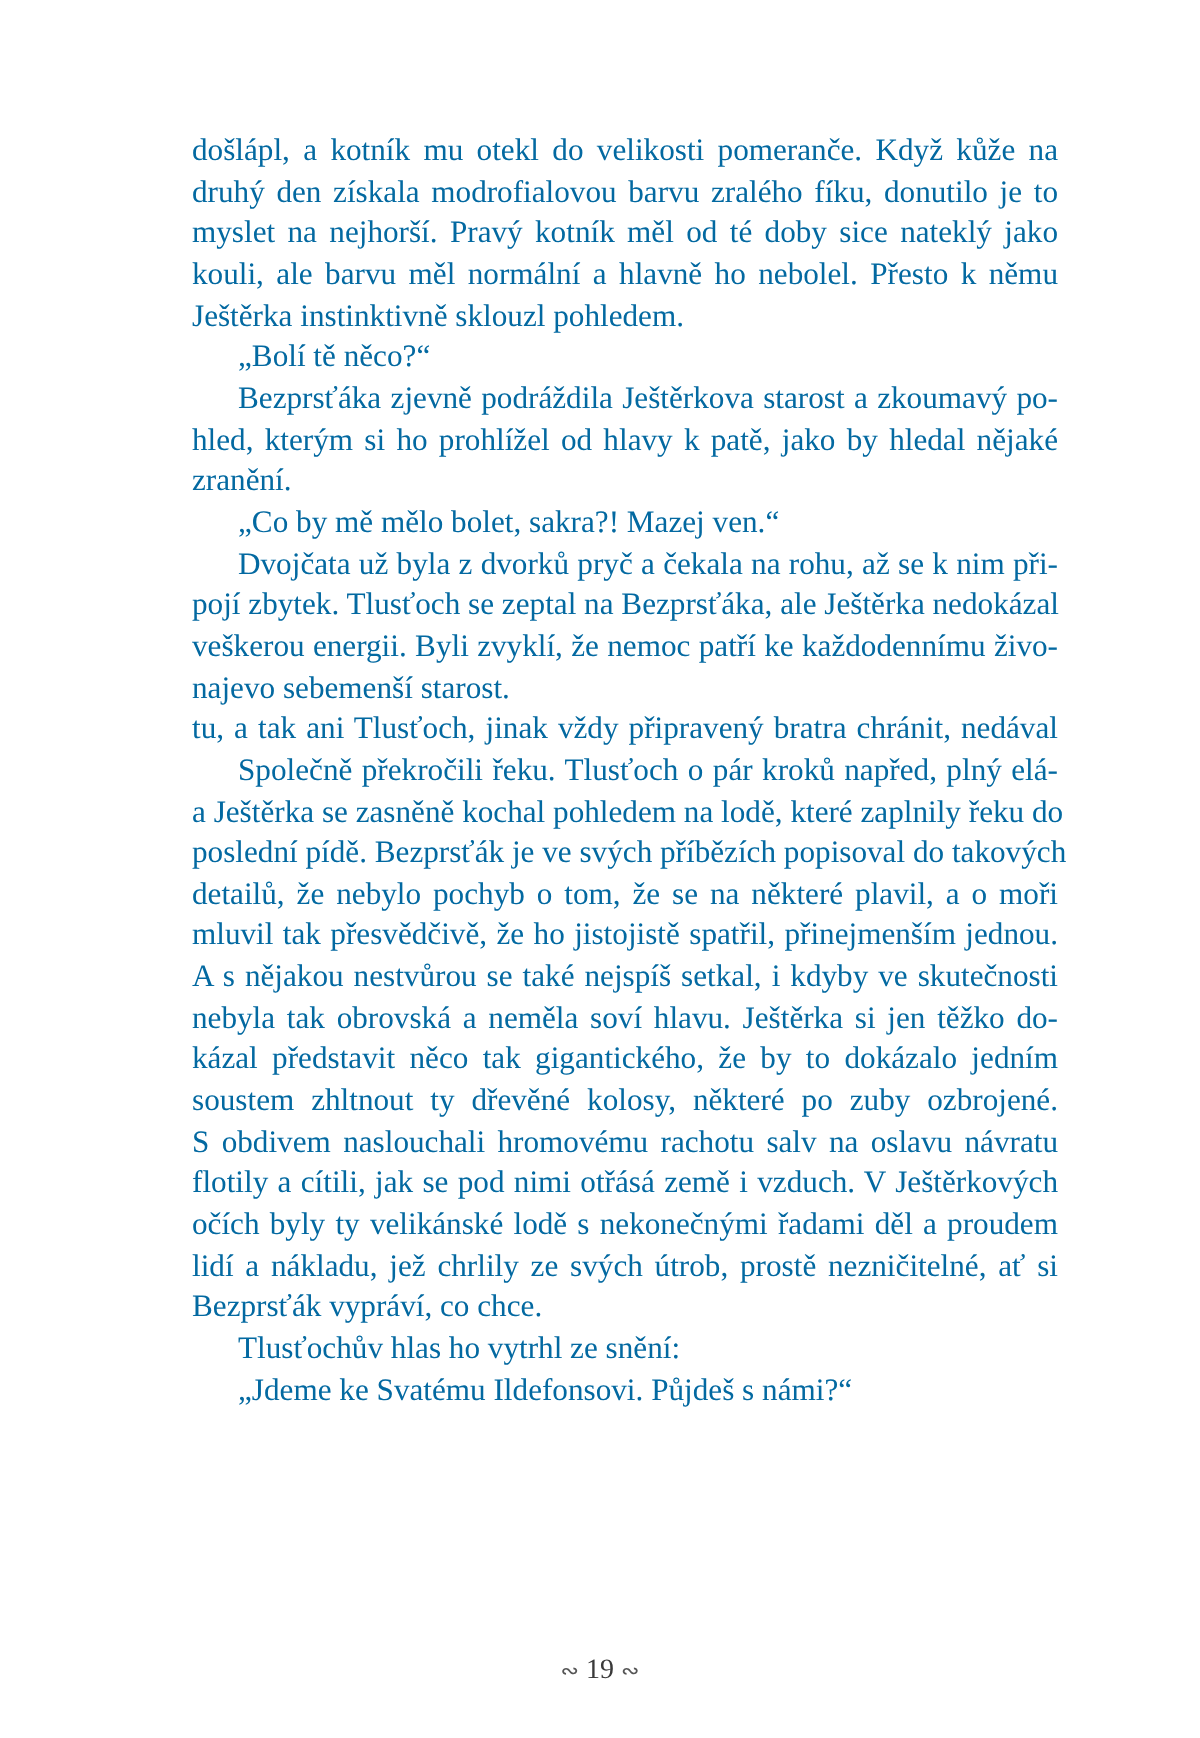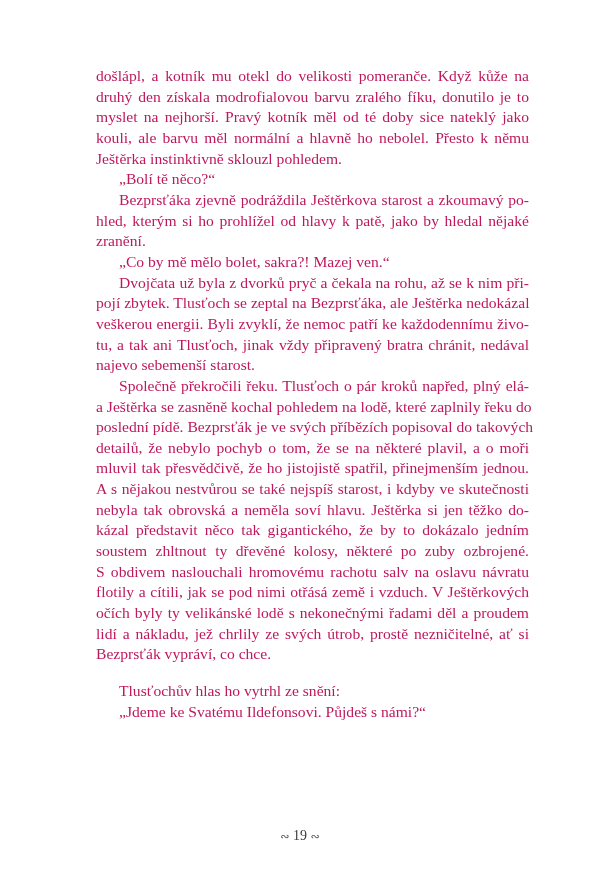--- a/index.html
+++ b/index.html
@@ -1,21 +1,21 @@
 <!DOCTYPE html>
 <html><head>
 <meta charset="utf-8">
 <style>
   html, body { margin: 0; padding: 0; background: #ffffff; }
   body { width: 600px; height: 869px; position: relative; overflow: hidden; }
   .page { position: absolute; left: 0; top: 0; width: 600px; height: 869px; background: #ffffff; }
   .text-block {
     position: absolute; left: 96px; top: 66px; width: 433px;
     font-family: "Liberation Serif", "DejaVu Serif", serif;
-    font-size: 15.6px; line-height: 20.65px; color: #be185d;
+    font-size: 15.6px; line-height: 20.65px; color: #0369a1;
     text-align: justify; hyphens: manual;
   }
   .text-block p { margin: 0; text-indent: 23px; }
   .text-block p.first { text-indent: 0; }
   .line { display: block; text-align: justify; text-align-last: justify; white-space: nowrap; }
   .line.last { text-align-last: left; }
   .folio {
     position: absolute; left: 0; width: 600px; top: 828px; text-align: center;
     font-family: "Liberation Serif", "DejaVu Serif", serif; font-size: 14px; color: #3a3a3a;
   }
@@ -41,40 +41,40 @@
         <span class="line">hled, kterým si ho prohlížel od hlavy k patě, jako by hledal nějaké</span>
         <span class="line last">zranění.</span>
       </p>
       <p class="" style="text-indent: 0px;">
         <span class="line last" style="text-indent: 23px;">„Co by mě mělo bolet, sakra?! Mazej ven.“</span>
       </p>
       <p class="" style="text-indent: 0px;">
         <span class="line" style="text-indent: 23px;">Dvojčata už byla z dvorků pryč a čekala na rohu, až se k nim při-</span>
         <span class="line">pojí zbytek. Tlusťoch se zeptal na Bezprsťáka, ale Ještěrka nedokázal</span>
         <span class="line">veškerou energii. Byli zvyklí, že nemoc patří ke každodennímu živo-</span>
+        <span class="line last">najevo sebemenší starost.</span>
         <span class="line">tu, a tak ani Tlusťoch, jinak vždy připravený bratra chránit, nedával</span>
-        <span class="line last">najevo sebemenší starost.</span>
       </p>
       <p class="" style="text-indent: 0px;">
         <span class="line" style="text-indent: 23px;">Společně překročili řeku. Tlusťoch o pár kroků napřed, plný elá-</span>
         <span class="line">a Ještěrka se zasněně kochal pohledem na lodě, které zaplnily řeku do</span>
         <span class="line">poslední pídě. Bezprsťák je ve svých příbězích popisoval do takových</span>
         <span class="line">detailů, že nebylo pochyb o tom, že se na některé plavil, a o moři</span>
         <span class="line">mluvil tak přesvědčivě, že ho jistojistě spatřil, přinejmenším jednou.</span>
-        <span class="line">A s nějakou nestvůrou se také nejspíš starost, i kdyby ve skutečnosti</span>
+        <span class="line">A s nějakou nestvůrou se také nejspíš setkal, i kdyby ve skutečnosti</span>
         <span class="line">nebyla tak obrovská a neměla soví hlavu. Ještěrka si jen těžko do-</span>
         <span class="line">kázal představit něco tak gigantického, že by to dokázalo jedním</span>
         <span class="line">soustem zhltnout ty dřevěné kolosy, některé po zuby ozbrojené.</span>
         <span class="line">S obdivem naslouchali hromovému rachotu salv na oslavu návratu</span>
         <span class="line">flotily a cítili, jak se pod nimi otřásá země i vzduch. V Ještěrkových</span>
         <span class="line">očích byly ty velikánské lodě s nekonečnými řadami děl a proudem</span>
         <span class="line">lidí a nákladu, jež chrlily ze svých útrob, prostě nezničitelné, ať si</span>
         <span class="line last">Bezprsťák vypráví, co chce.</span>
       </p>
-      <p class="" style="text-indent: 0px; margin-top: 16px;">
+      <p class="" style="text-indent: 0px;">
         <span class="line last" style="text-indent: 23px;">Tlusťochův hlas ho vytrhl ze snění:</span>
       </p>
       <p class="" style="text-indent: 0px;">
         <span class="line last" style="text-indent: 23px;">„Jdeme ke Svatému Ildefonsovi. Půjdeš s námi?“</span>
       </p>
     </div>
   <div class="folio">
     <span class="orn">∾</span>
     <span>19</span>
     <span class="orn">∾</span>

